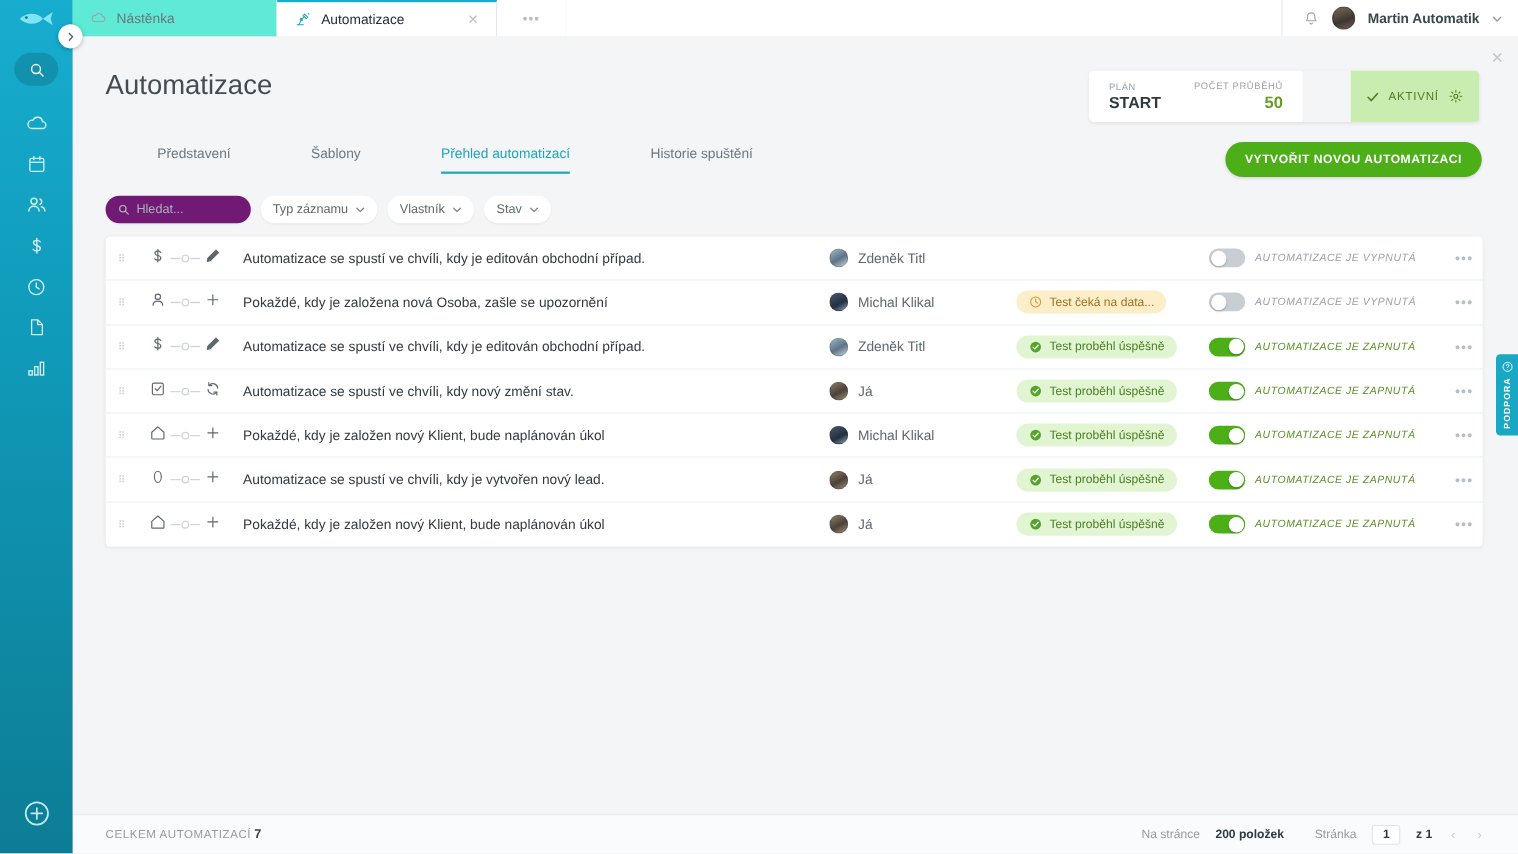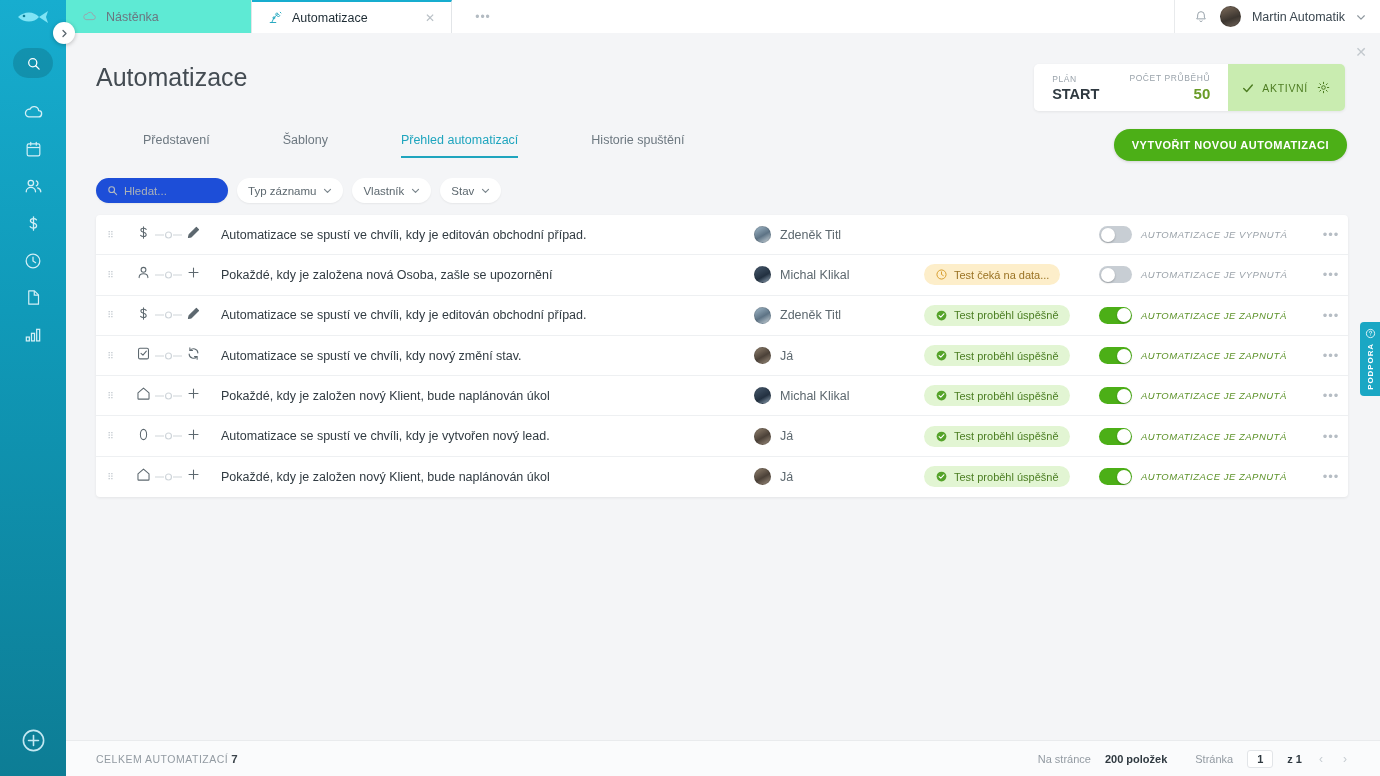--- a/index.html
+++ b/index.html
@@ -56,21 +56,21 @@
   }
   .tab .tabclose { margin-left: auto; color: #b9c0c6; font-size: 12px; }
   .tabmore {
     width: 62px; height: 33px; background: #fff;
     display: flex; align-items: center; justify-content: center;
     color: #b3bbc2; letter-spacing: 1px; font-size: 12px;
   }
   .tabfill { flex: 1; height: 33px; background: #fff; }
   .tabright {
     height: 33px; display: flex; align-items: center; gap: 11px;
-    padding: 0 14px 0 18px; background: #fff; border-left: 1px solid #e8eaec;
+    padding: 0 14px 0 18px; background: #fff; border-left: 1px solid #e8eaec; font-weight: bold;
   }
   .tabright .uname { font-size: 12.5px; color: #3b4750; }
   .avatar-top {
     width: 21px; height: 21px; border-radius: 50%;
     background: linear-gradient(160deg,#7b6a5a,#3c3630 60%,#6e6257);
     border: 1px solid rgba(0,0,0,.12);
   }
 
   
   #page {
@@ -80,20 +80,21 @@
   #header { position: relative; height: 100px; }
   #pageTitle {
     position: absolute; left: 30px; top: 30px;
     font-size: 25px; color: #444c53; font-weight: 400;
   }
   #planCard {
     position: absolute; right: 35px; top: 31px;
     display: flex; align-items: stretch; height: 47px;
     border-radius: 5px; overflow: hidden;
     box-shadow: 0 1px 3px rgba(0,0,0,.07);
+    gap: 44px;
   }
   .planBox {
     background: #fff; display: flex; align-items: center; gap: 30px;
     padding: 0 18px;
   }
   .planCol { display: flex; flex-direction: column; justify-content: center; }
   .planCol .lbl { font-size: 8.5px; letter-spacing: .6px; color: #9aa3ab; text-transform: uppercase; }
   .planCol .val { font-size: 14.5px; font-weight: bold; color: #2f3940; margin-top: 2px; }
   .planCol.right { align-items: flex-end; }
   .planCol.right .val { color: #6a9b27; font-size: 15px; }
@@ -123,21 +124,21 @@
     letter-spacing: .5px; padding: 10px 18px; border-radius: 17px;
     box-shadow: 0 1px 3px rgba(0,0,0,.15);
   }
 
   
   #filters {
     position: absolute; left: 30px; top: 145px;
     display: flex; gap: 9px; align-items: center;
   }
   .searchbox {
-    width: 132px; height: 25px; background: #1d4ed8; border-radius: 13px;
+    width: 132px; height: 25px; background: #701a75; border-radius: 13px;
     display: flex; align-items: center; gap: 6px; padding: 0 11px;
     font-size: 11.5px; color: #aab1b8;
     box-shadow: 0 1px 2px rgba(0,0,0,.06);
   }
   .fchip {
     height: 25px; background: #fff; border-radius: 13px;
     display: flex; align-items: center; gap: 7px; padding: 0 11px;
     font-size: 11.5px; color: #5d686f;
     box-shadow: 0 1px 2px rgba(0,0,0,.06);
   }

